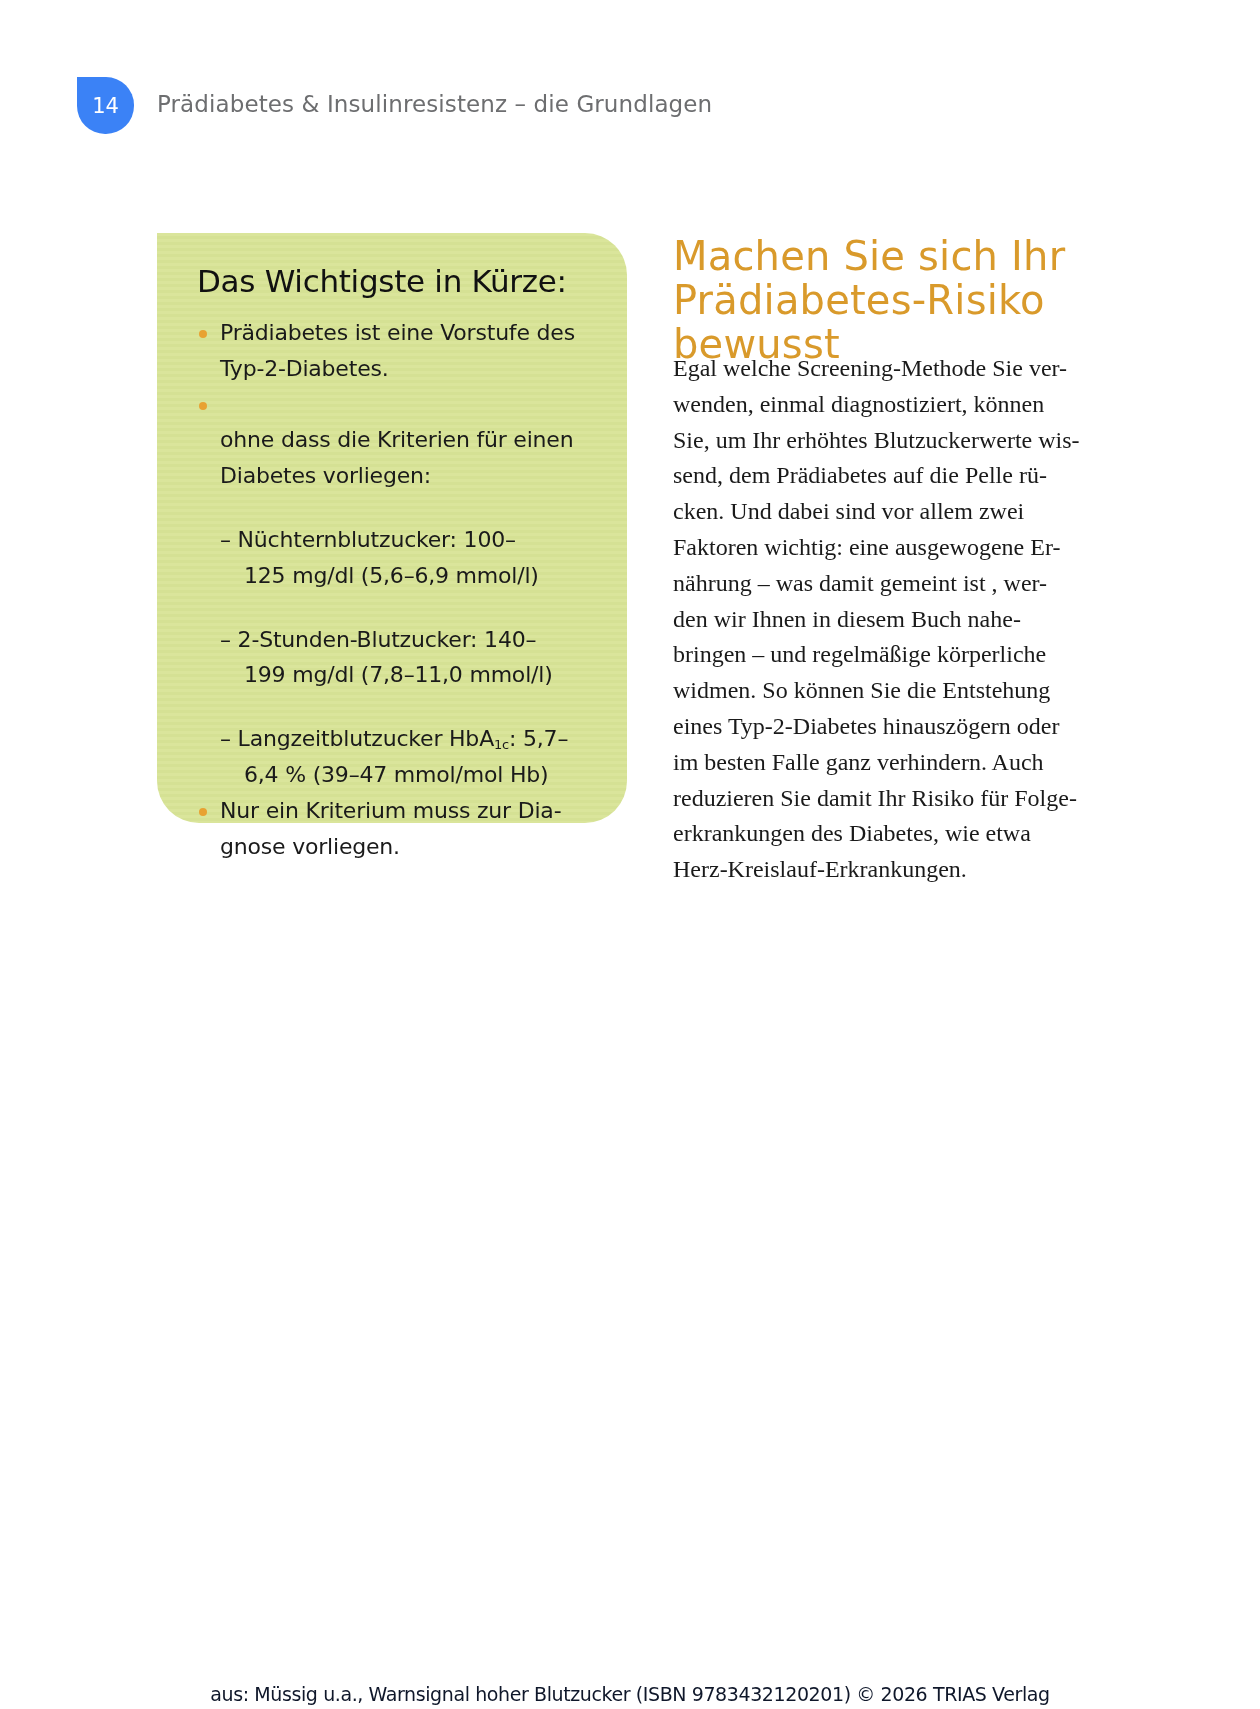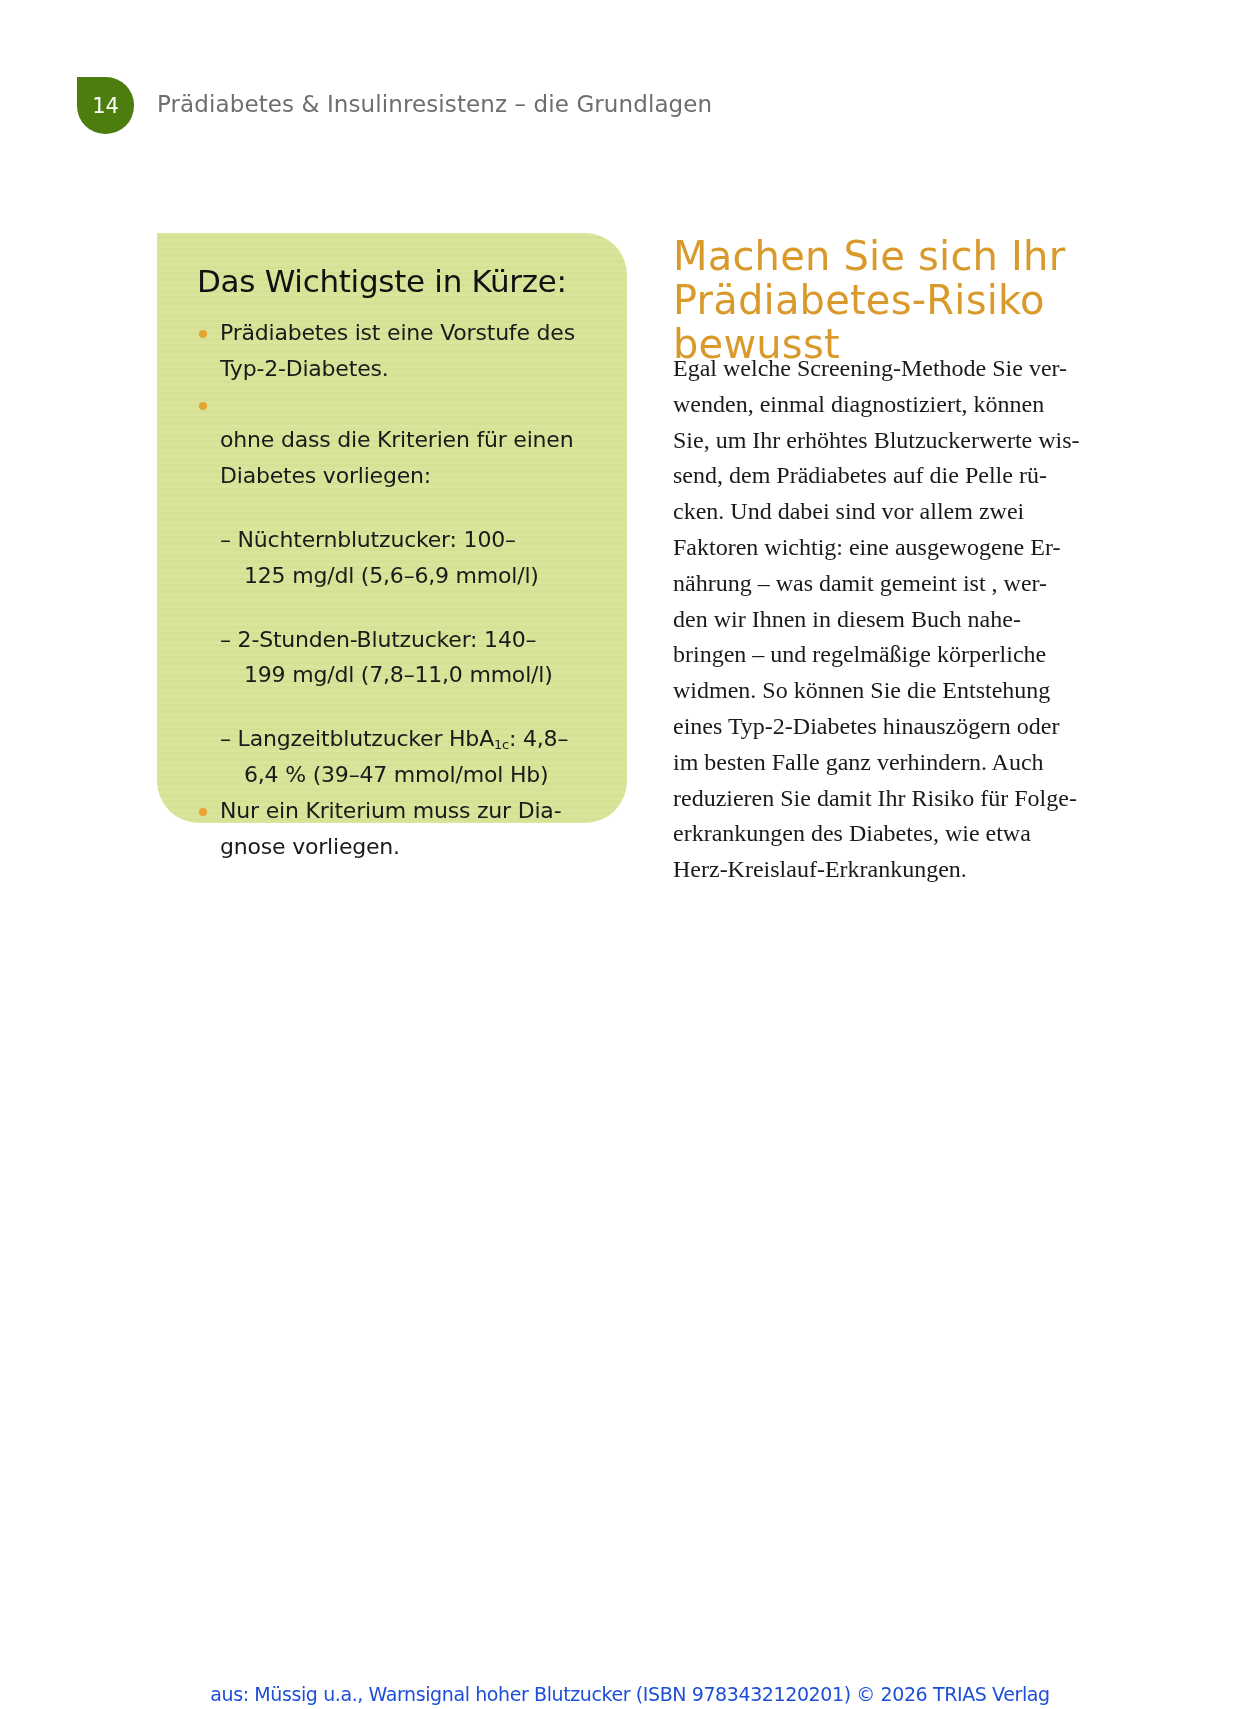--- a/index.html
+++ b/index.html
@@ -2,21 +2,21 @@
 <html><head>
 <meta charset="utf-8">
 <style>
   html, body { margin: 0; padding: 0; background: #ffffff; }
   body { width: 1260px; height: 1709px; position: relative; overflow: hidden; }
   .sans { font-family: "DejaVu Sans", "Liberation Sans", sans-serif; }
   .serif { font-family: "Liberation Serif", "DejaVu Serif", serif; }
 
   .badge {
     position: absolute; left: 77px; top: 77px; width: 57px; height: 57px;
-    background: #4d7c0f;
+    background: #3b82f6;
     border-radius: 0 28px 28px 28px;
     color: #ffffff; font-size: 21px; display: flex; align-items: center; justify-content: center;
   }
   .running-head {
     position: absolute; left: 157px; top: 91px;
     font-size: 23px; color: #6d6e70; letter-spacing: 0.1px;
   }
 
   .summary-box {
     position: absolute; left: 157px; top: 233px; width: 470px; height: 590px;
@@ -45,21 +45,21 @@
     position: absolute; left: 673px; top: 234px; width: 520px;
     font-size: 40px; line-height: 44px; color: #d99a2b; letter-spacing: 0.2px;
   }
   .article-body { position: absolute; left: 673px; top: 351px; width: 500px; }
   .body-line {
     height: 35.8px; line-height: 35.8px; font-size: 24px; color: #1a1a1a; white-space: nowrap;
   }
 
   .footer-credit {
     position: absolute; left: 0; width: 1260px; top: 1683px; text-align: center;
-    font-size: 19px; color: #1d4ed8; letter-spacing: -0.4px;
+    font-size: 19px; color: #0f172a; letter-spacing: -0.4px;
   }
 </style>
 </head>
 <body>
 
 <div class="badge sans">
   <span>14</span>
 </div>
 <div class="running-head sans">Prädiabetes &amp; Insulinresistenz – die Grundlagen</div>
 
@@ -88,21 +88,21 @@
     <li class="summary-line l2c">
       <span>125 mg/dl (5,6–6,9 mmol/l)</span>
     </li>
     <li class="summary-line l2">
       <span>– 2-Stunden-Blutzucker: 140–</span>
     </li>
     <li class="summary-line l2c">
       <span>199 mg/dl (7,8–11,0 mmol/l)</span>
     </li>
     <li class="summary-line l2">
-      <span>– Langzeitblutzucker HbA</span><sub>1c</sub><span>: 4,8–</span>
+      <span>– Langzeitblutzucker HbA</span><sub>1c</sub><span>: 5,7–</span>
     </li>
     <li class="summary-line l2c">
       <span>6,4 % (39–47 mmol/mol Hb)</span>
     </li>
     <li class="summary-line l1">
       <span class="bullet-dot"></span>
       <span>Nur ein Kriterium muss zur Dia-</span>
     </li>
     <li class="summary-line l1">
       <span>gnose vorliegen.</span>

